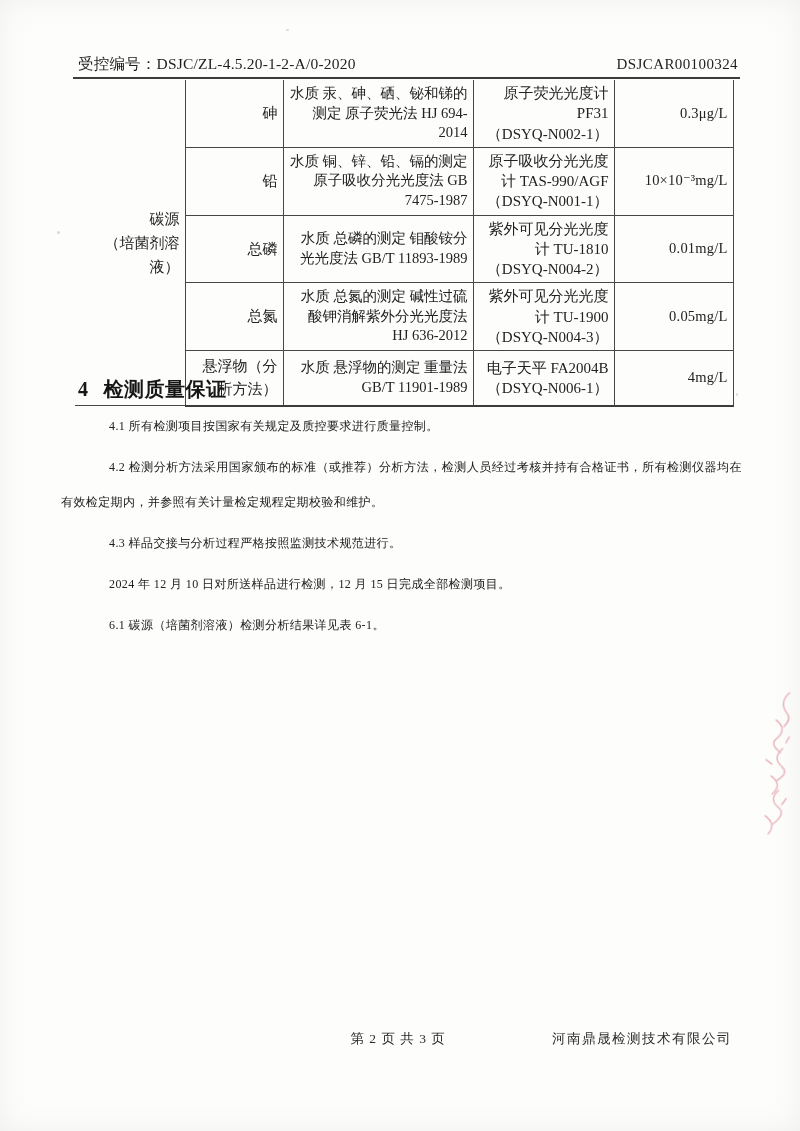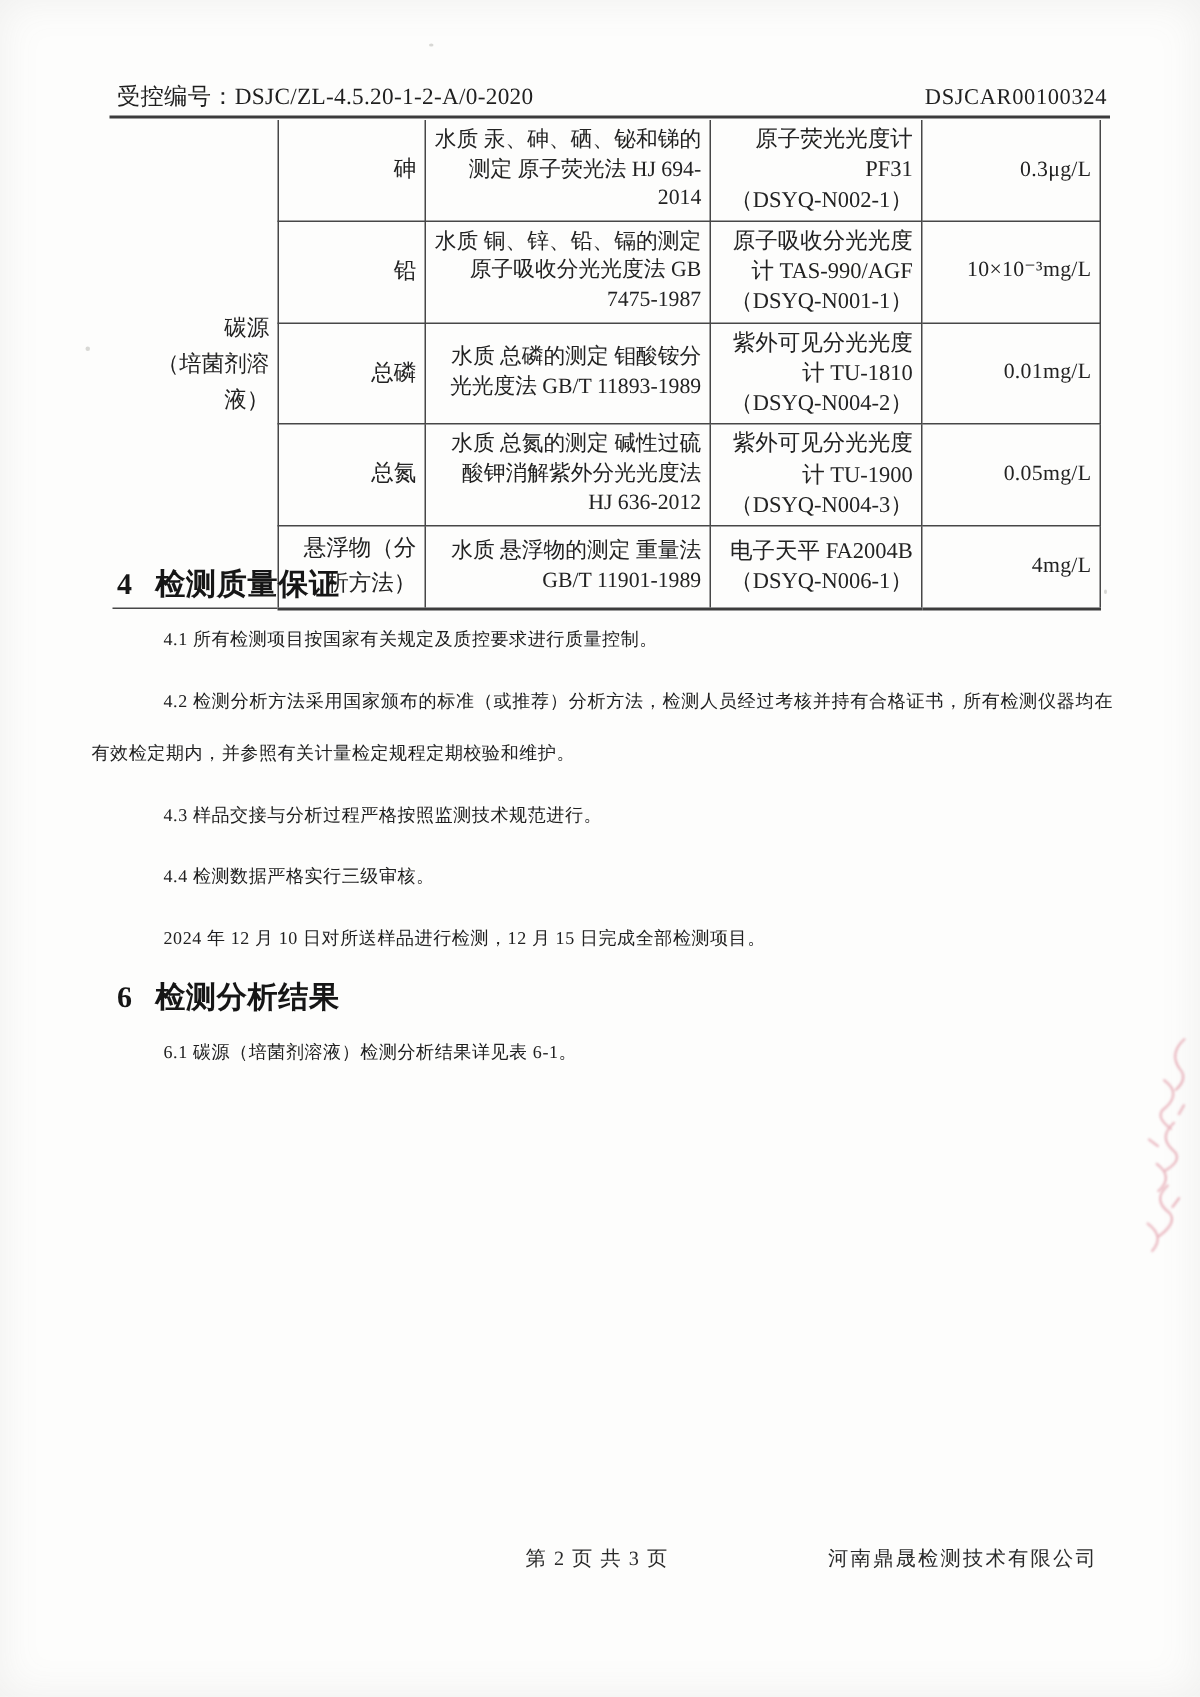--- a/index.html
+++ b/index.html
@@ -167,25 +167,23 @@
         <td class="limit">4mg/L</td>
       </tr>
     </tbody>
   </table>
 
   <div class="sections">
     <div class="sec-heading"><span class="num">4</span><span>检测质量保证</span></div>
     <p class="para single">4.1 所有检测项目按国家有关规定及质控要求进行质量控制。</p>
     <p class="para">4.2 检测分析方法采用国家颁布的标准（或推荐）分析方法，检测人员经过考核并持有合格证书，所有检测仪器均在有效检定期内，并参照有关计量检定规程定期校验和维护。</p>
     <p class="para single">4.3 样品交接与分析过程严格按照监测技术规范进行。</p>
-    <p class="para single">4.4 检测数据严格实行三级审核。</p>
 
     <p class="para single">2024 年 12 月 10 日对所送样品进行检测，12 月 15 日完成全部检测项目。</p>
 
-    <div class="sec-heading mt2"><span class="num">6</span><span>检测分析结果</span></div>
     <p class="para single">6.1 碳源（培菌剂溶液）检测分析结果详见表 6-1。</p>
   </div>
 
   <svg class="stamp" viewBox="0 0 52 150" xmlns="http://www.w3.org/2000/svg">
     <g stroke="#d9798a" fill="none" stroke-width="1.6" stroke-linecap="round">
       <path d="M40 6 Q30 16 38 26 Q44 32 36 40"></path>
       <path d="M28 34 Q40 42 30 52 Q22 58 34 66"></path>
       <path d="M36 62 Q26 72 36 80 Q44 86 32 94"></path>
       <path d="M26 90 Q38 98 28 108"></path>
       <path d="M34 104 Q24 114 36 122 Q42 128 30 138"></path>

